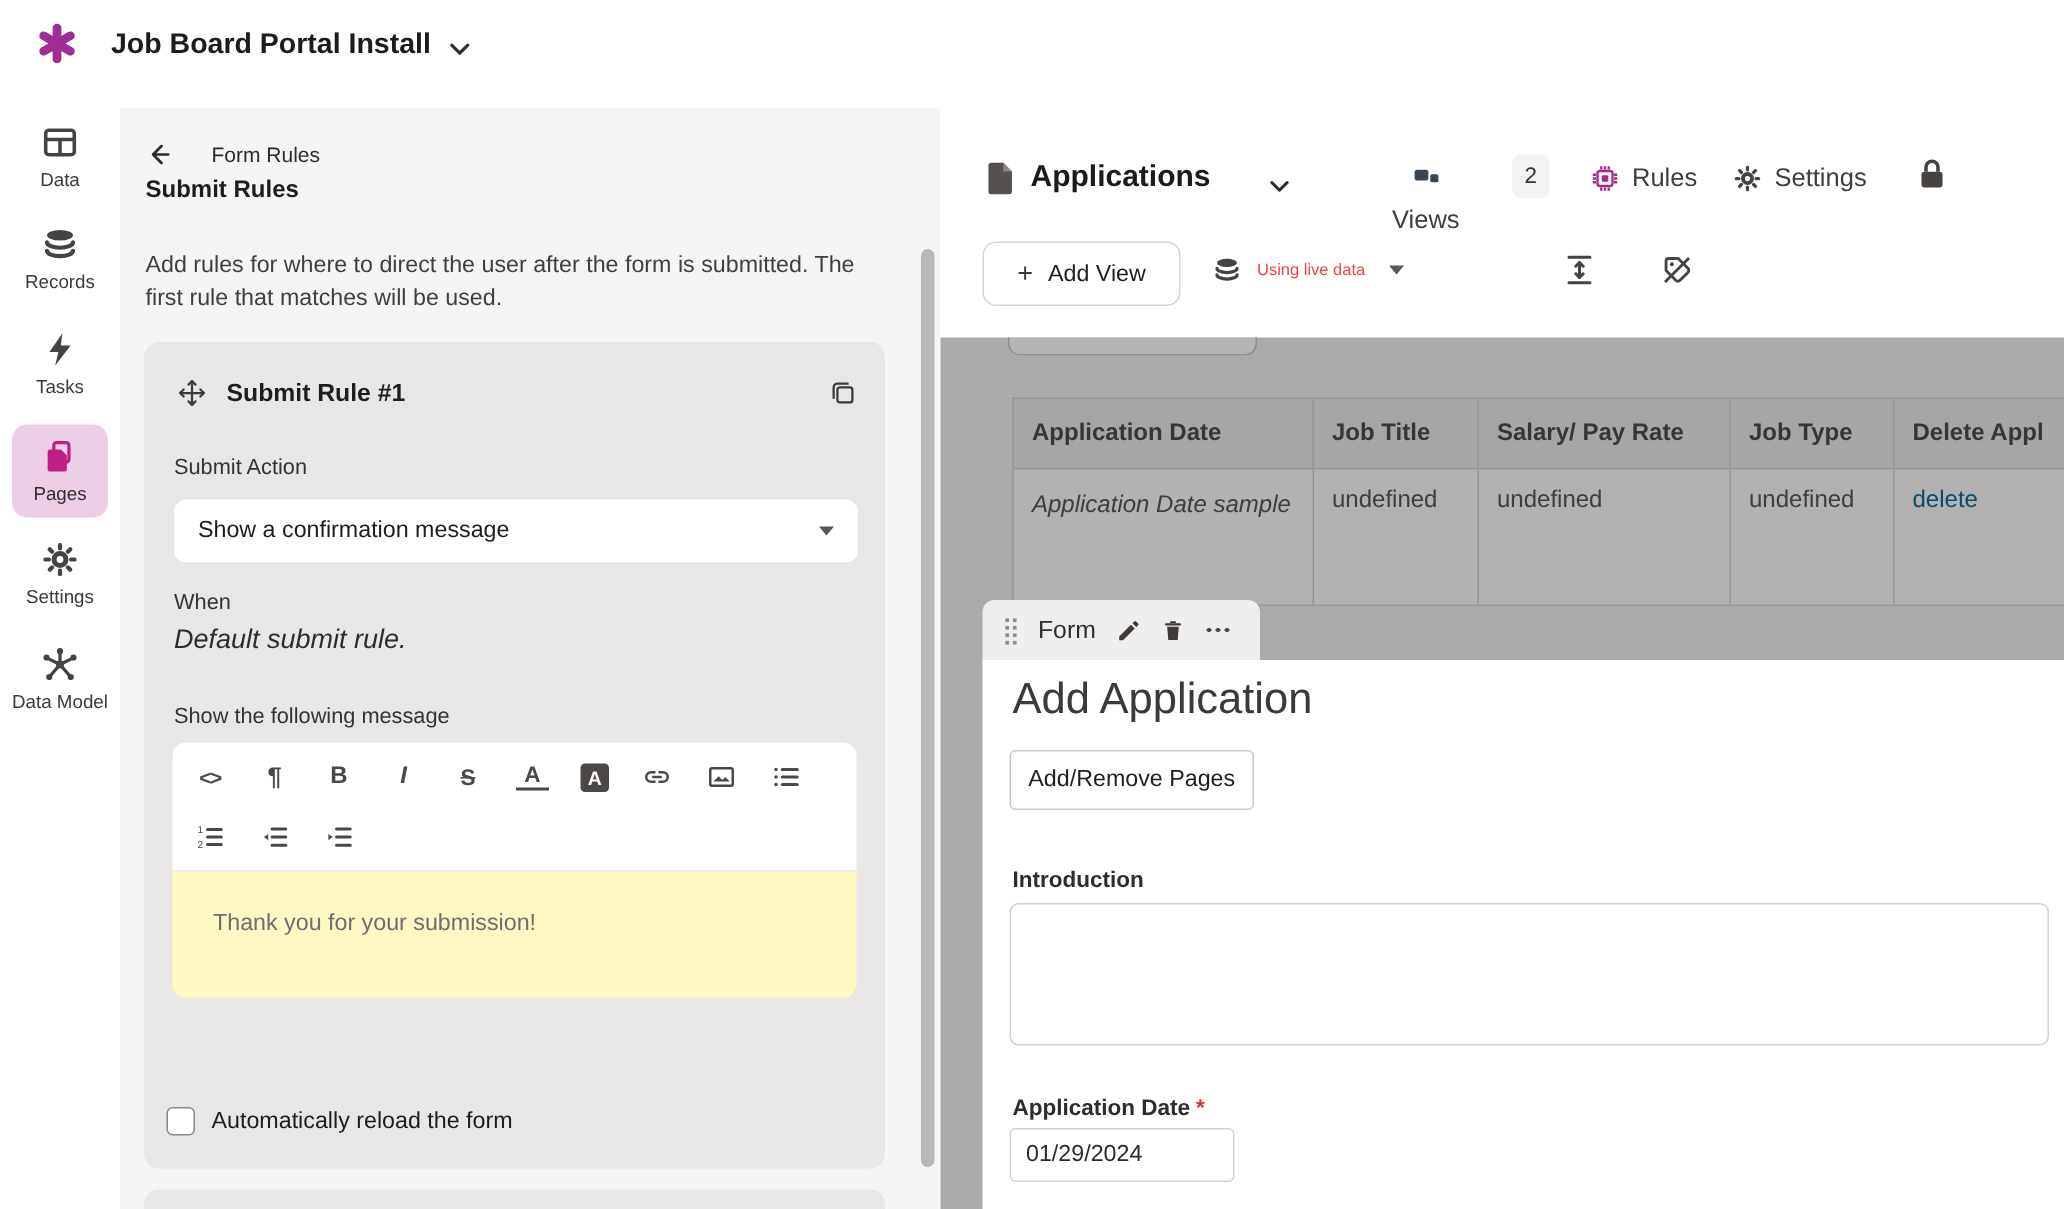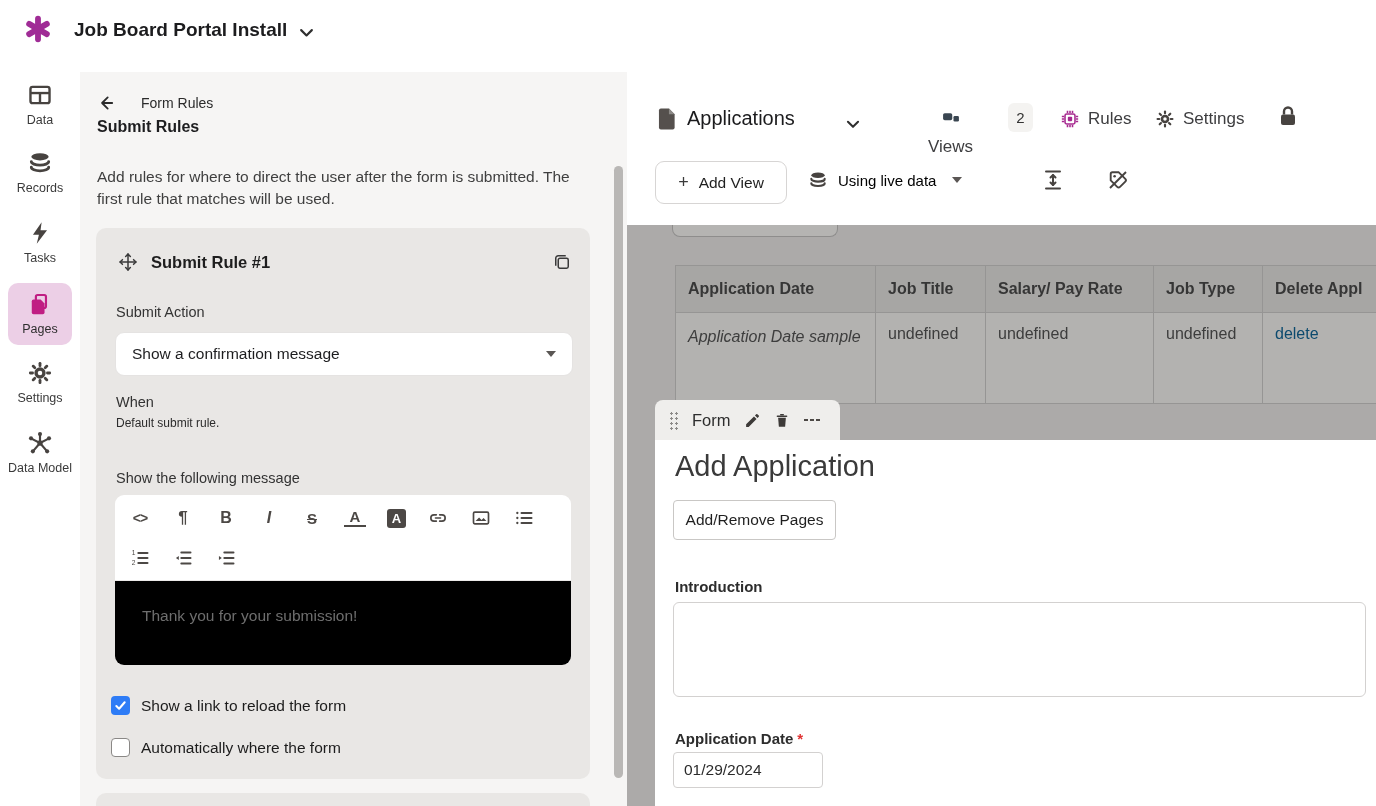--- a/index.html
+++ b/index.html
@@ -28,63 +28,63 @@
   .rules-panel{position:absolute;left:80px;top:72px;width:547px;height:734px;background:#f6f5f4;}
   .back-row{position:absolute;left:17px;top:22px;display:flex;align-items:center;gap:26px;font-size:14px;color:#2b2b2b;cursor:pointer;}
   .panel-title{position:absolute;left:17px;top:46px;font-size:16px;font-weight:700;color:#1d1d1f;}
   .panel-desc{position:absolute;left:17px;top:94px;width:488px;font-size:15.5px;line-height:1.45;color:#3f3f3f;}
   .rule-card{position:absolute;left:16px;top:156px;width:494px;height:551px;background:#e9e7e5;border-radius:10px;}
   .rc-head{position:absolute;left:22px;right:18px;top:22px;height:24px;display:flex;align-items:center;}
   .rc-title{margin-left:13px;font-size:16.5px;font-weight:700;color:#1e1e1e;}
   .rc-copy{margin-left:auto;}
   .rc-label{position:absolute;left:20px;font-size:14.5px;color:#333;}
   .l-action{top:76px;} .l-when{top:166px;} .l-msg{top:242px;}
-  .when-value{position:absolute;left:20px;top:188px;font-size:12px;color:#2c2c2c;}
+  .when-value{position:absolute;left:20px;top:188px;font-size:18px;font-style:italic;color:#2c2c2c;}
   .rc-select{position:absolute;left:19px;top:104px;width:424px;height:42px;background:#fff;border:1px solid #e5e3e2;
              border-radius:9px;display:flex;align-items:center;padding:0 16px;font-size:15.5px;color:#1d1d1f;cursor:pointer;}
   .caret{width:0;height:0;border-left:5.5px solid transparent;border-right:5.5px solid transparent;border-top:6.5px solid #5a5654;}
   .rc-select .caret{margin-left:auto;}
   .editor{position:absolute;left:19px;top:267px;width:456px;}
   .ed-toolbar{background:#fff;border-radius:9px 9px 0 0;padding:11px 0 10px 14px;border-bottom:1px solid #eceae9;}
   .ed-row{display:flex;align-items:center;height:24px;}
   .ed-row + .ed-row{margin-top:16px;}
   .ed-btn{width:22px;height:22px;margin-right:21px;display:flex;align-items:center;justify-content:center;
           color:#4c4845;font-size:16px;cursor:pointer;flex:none;}
   .eb-code{font-weight:700;font-size:14px;letter-spacing:-1px;}
   .eb-para{font-size:17px;font-weight:600;}
   .eb-bold{font-weight:800;font-size:16px;}
   .eb-italic{font-style:italic;font-size:16px;font-weight:600;}
   .eb-strike{text-decoration:line-through;font-size:15px;font-weight:600;}
   .eb-under{font-weight:700;border-bottom:2px solid #4c4845;line-height:1;padding-bottom:1px;font-size:15px;height:auto;}
   .eb-hl{background:#4c4845;color:#fff;border-radius:3px;width:19px;height:19px;font-size:13px;font-weight:700;}
-  .ed-content{background:#000000;border-radius:0 0 9px 9px;height:58px;padding:26px 20px 0 27px;font-size:15.5px;color:#6e6e6e;cursor:text;}
+  .ed-content{background:#fef9c3;border-radius:0 0 9px 9px;height:58px;padding:26px 20px 0 27px;font-size:15.5px;color:#6e6e6e;cursor:text;}
   .rc-check{position:absolute;left:15px;display:flex;align-items:center;gap:11px;font-size:15.5px;color:#1c1c1c;cursor:pointer;}
   .c1{top:468px;} .c2{top:510px;}
   .cb{width:19px;height:19px;border-radius:4px;box-sizing:border-box;display:flex;align-items:center;justify-content:center;flex:none;}
   .cb.on{background:#2e7cf6;}
   .cb.off{background:#fff;border:1.5px solid #8a8886;}
   .card2-stub{position:absolute;left:16px;top:721px;width:494px;height:13px;background:#e9e7e5;border-radius:10px 10px 0 0;}
   .panel-scroll{position:absolute;left:534px;top:94px;width:9px;height:612px;background:#b9b7b5;border-radius:5px;cursor:grab;}
 
   
   .builder{position:absolute;left:627px;top:72px;width:749px;height:734px;background:#fff;}
   .bh-row1{position:absolute;left:0;top:26px;width:100%;height:46px;}
   .h-doc{position:absolute;left:31px;top:9px;}
-  .b-title{position:absolute;left:60px;top:9px;font-size:20px;font-weight:400;color:#1b1b1d;}
+  .b-title{position:absolute;left:60px;top:9px;font-size:20px;font-weight:700;color:#1b1b1d;}
   .h-chev{position:absolute;left:217px;top:17px;width:18px;height:18px;cursor:pointer;}
   .nav-group{position:absolute;top:11px;display:flex;align-items:center;gap:8px;font-size:17px;color:#3e3e40;cursor:pointer;}
   .g-views{left:301px;flex-direction:column;} .g-rules{left:433px;} .g-settings{left:528px;}
   .views-badge{position:absolute;left:381px;top:5px;width:25px;height:29px;background:#f4f3f1;border-radius:6px;
                display:flex;align-items:center;justify-content:center;font-size:15px;color:#333;}
   .h-lock{position:absolute;left:649px;top:6px;cursor:pointer;}
   .bh-row2{position:absolute;left:0;top:89px;width:100%;height:44px;}
   .add-view-btn{position:absolute;left:28px;top:0;width:132px;height:43px;background:#fff;border:1px solid #d7d5d4;
                 border-radius:9px;display:flex;align-items:center;justify-content:center;gap:10px;font-size:15.5px;color:#1f1f1f;cursor:pointer;}
   .av-plus{font-size:18px;color:#3a3a3a;}
-  .live-data{position:absolute;left:181px;top:9px;display:flex;align-items:center;gap:10px;font-size:15px;color:#000000;cursor:pointer;}
+  .live-data{position:absolute;left:181px;top:9px;display:flex;align-items:center;gap:10px;font-size:11px;color:#ef4444;cursor:pointer;}
   .live-data .caret{margin-left:6px;}
   .tool-ic{position:absolute;top:7px;cursor:pointer;}
   .t-expand{left:414px;} .t-tag{left:479px;}
 
   
   .preview{position:absolute;left:0;top:153px;width:749px;height:581px;background:#acaaa9;overflow:hidden;}
   .cutoff{position:absolute;left:45px;top:-3px;width:164px;height:14px;background:#b5b4b2;border:1px solid #8e8d8c;
           border-top:none;border-radius:0 0 8px 8px;}
   .ptable{position:absolute;left:48px;top:40px;width:772px;border-collapse:collapse;table-layout:fixed;font-size:16px;}
   .ptable th{background:#a7a6a4;border:1px solid #969594;font-weight:700;color:#363636;text-align:left;
@@ -292,31 +292,23 @@
                 <path d="M3.5 9.5L7 12l-3.5 2.5z" fill="#4c4845" stroke="none"></path>
               </svg>
             </span>
           </div>
         </div>
         <div class="ed-content">
           <span>Thank you for your submission!</span>
         </div>
       </div>
 
-      <div class="rc-check c1">
-        <span class="cb on">
-          <svg width="13" height="13" viewBox="0 0 14 14">
-              <path d="M2.5 7.5l3 3 6-7" stroke="#fff" stroke-width="2.2" fill="none" stroke-linecap="round" stroke-linejoin="round"></path>
-            </svg>
-        </span>
-        <span>Show a link to reload the form</span>
-      </div>
       <div class="rc-check c2">
         <span class="cb off"></span>
-        <span>Automatically where the form</span>
+        <span>Automatically reload the form</span>
       </div>
     </div>
 
     <div class="card2-stub"></div>
     <div class="panel-scroll"></div>
   </section>
 
   <section class="builder">
     <div class="bh-row1">
       <svg class="h-doc" width="19" height="24" viewBox="0 0 20 24">

